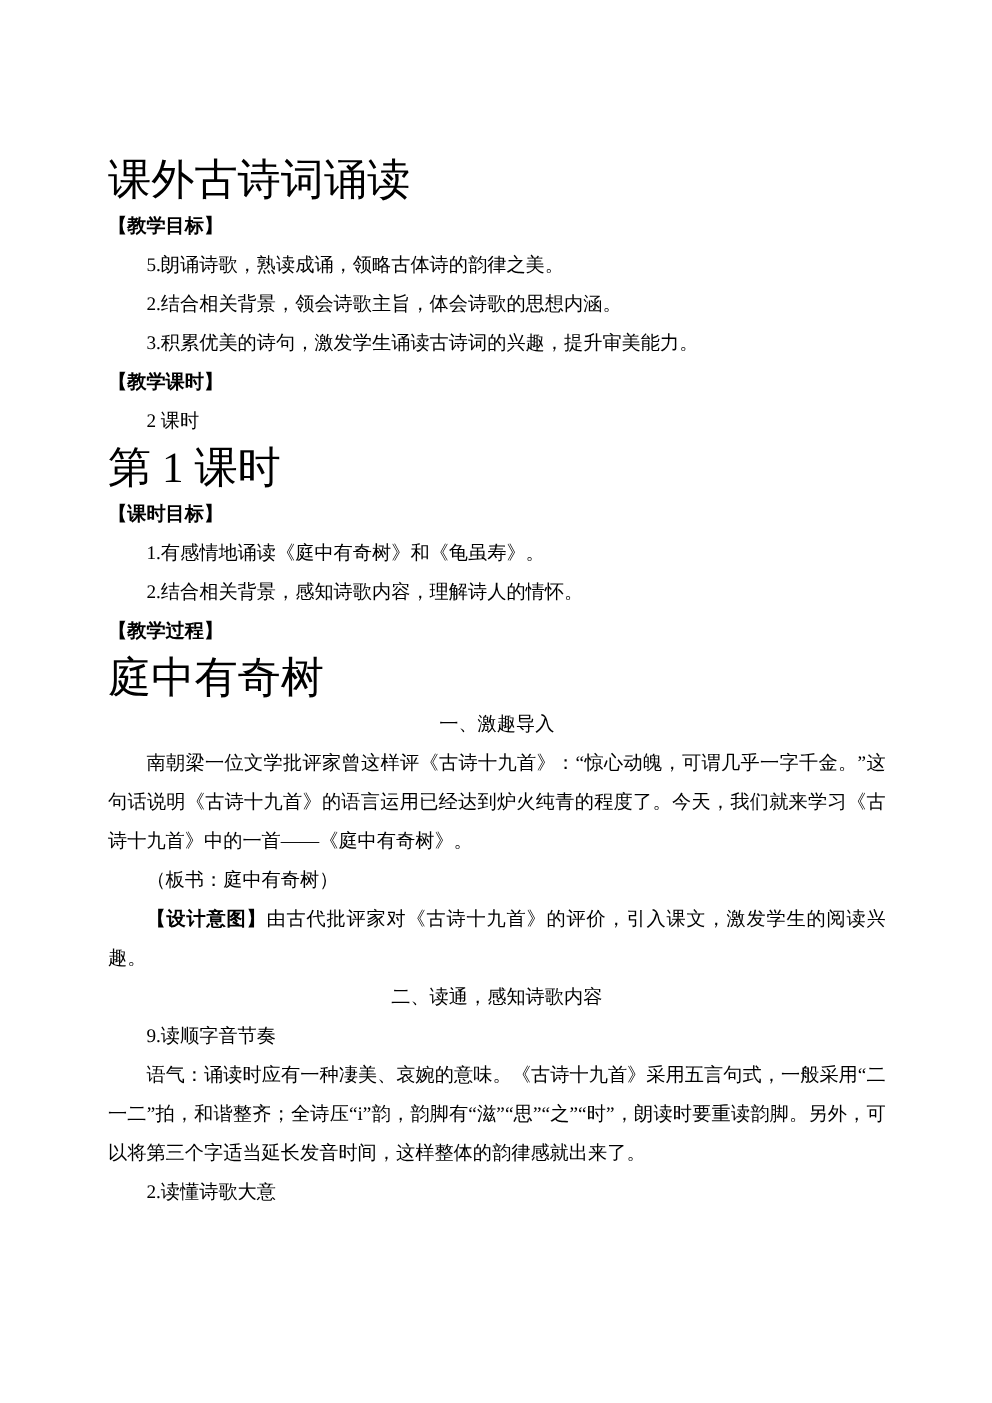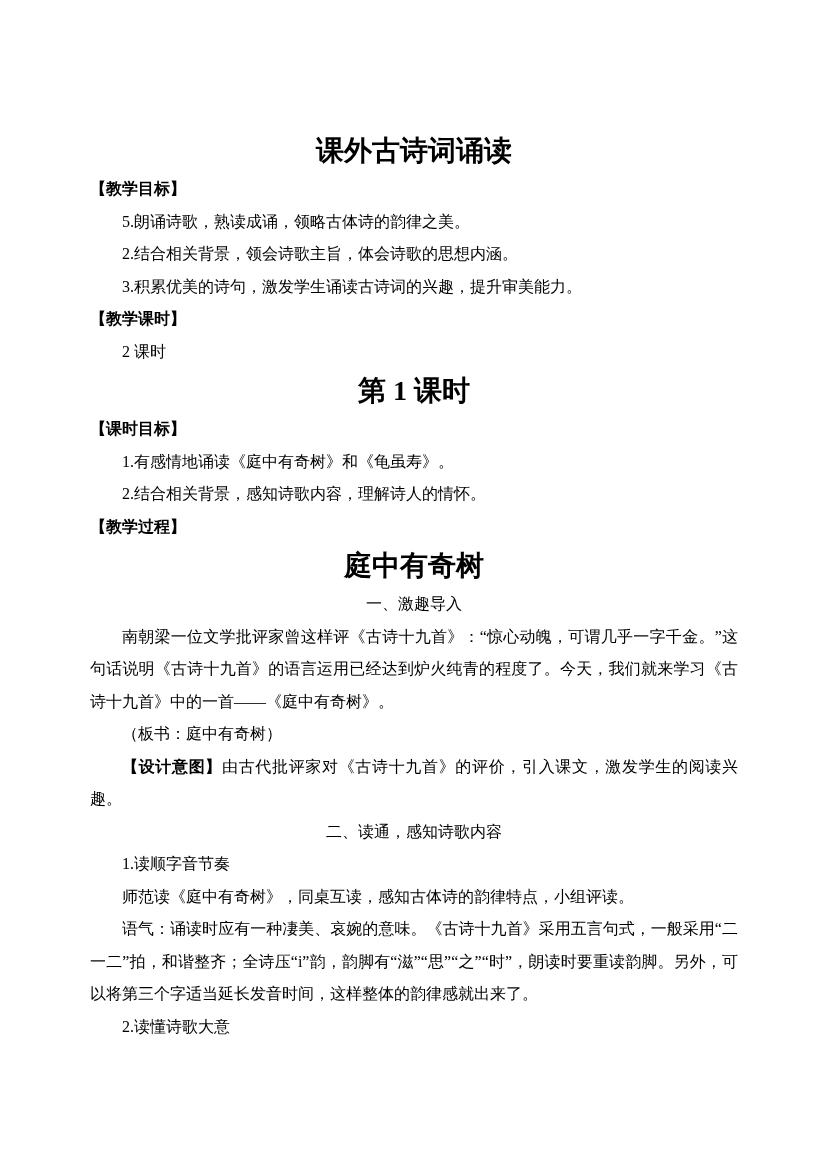--- a/index.html
+++ b/index.html
@@ -26,24 +26,23 @@
     position: absolute;
     left: 90px;
     top: 128px;
     width: 648px;
     font-size: 16px;
     line-height: 32.5px;
     text-align: justify;
   }
   .content p { margin: 0; padding: 0; }
   .big-title {
-    font-size: 28px;
+    font-size: 36px;
     line-height: 45px;
-    font-weight: 700;
-    text-align: center;
+    font-weight: 400;
     text-indent: 0;
   }
   .bracket-heading {
     font-weight: 700;
     text-align: left;
   }
   .sub-heading {
     font-weight: 400;
     text-align: center;
   }
@@ -82,19 +81,18 @@
 
     <p class="big-title">庭中有奇树</p>
 
     <p class="sub-heading">一、激趣导入</p>
     <p class="para">南朝梁一位文学批评家曾这样评《古诗十九首》：“惊心动魄，可谓几乎一字千金。”这句话说明《古诗十九首》的语言运用已经达到炉火纯青的程度了。今天，我们就来学习《古诗十九首》中的一首——《庭中有奇树》。</p>
     <p class="ln">（板书：庭中有奇树）</p>
 
     <p class="para"><b>【设计意图】</b><span>由古代批评家对《古诗十九首》的评价，引入课文，激发学生的阅读兴趣。</span></p>
 
     <p class="sub-heading">二、读通，感知诗歌内容</p>
-    <p class="ln">1.读顺字音节奏</p>
-    <p class="ln">师范读《庭中有奇树》，同桌互读，感知古体诗的韵律特点，小组评读。</p>
+    <p class="ln">9.读顺字音节奏</p>
     <p class="para">语气：诵读时应有一种凄美、哀婉的意味。《古诗十九首》采用五言句式，一般采用“二一二”拍，和谐整齐；全诗压“i”韵，韵脚有“滋”“思”“之”“时”，朗读时要重读韵脚。另外，可以将第三个字适当延长发音时间，这样整体的韵律感就出来了。</p>
     <p class="ln">2.读懂诗歌大意</p>
 
   </div>
 </div>
 
 </body></html>

